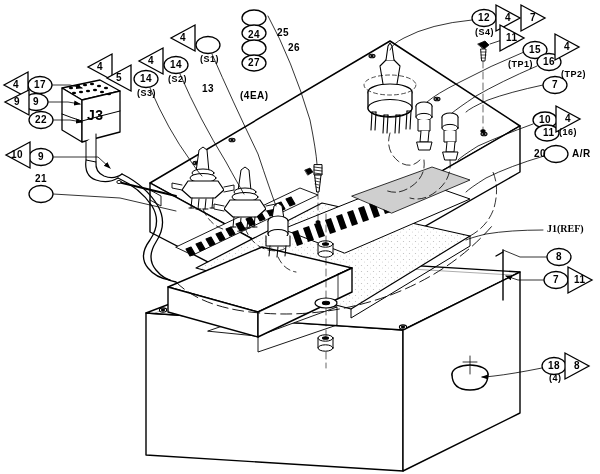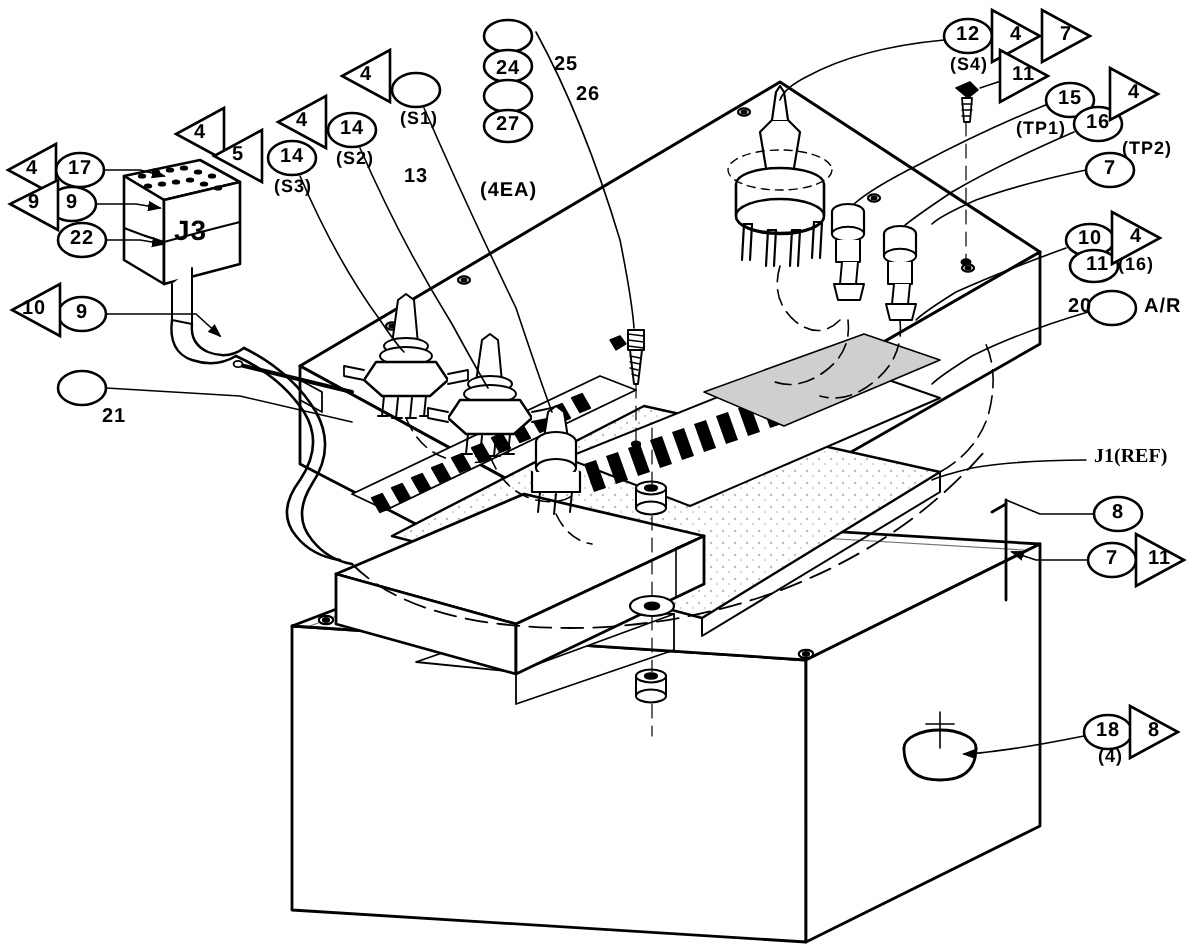--- a/index.html
+++ b/index.html
@@ -420,21 +420,21 @@
         <path d="M565,353 L565,379 L589,366 Z"></path>
       </g>
 
     </g>
   </svg>
 
   <div class="lbl balloon-txt" style="left:34px;top:80px;">17</div>
   <div class="lbl balloon-txt" style="left:35px;top:115px;text-align:right;">22</div>
   <div class="lbl balloon-txt" style="left:33px;top:97px;">9</div>
   <div class="lbl balloon-txt" style="left:38px;top:152px;">9</div>
-  <div class="lbl balloon-txt" style="left:35px;top:204px;margin-left:16px;">21</div>
+  <div class="lbl balloon-txt" style="left:35px;top:174px;">21</div>
   <div class="lbl balloon-txt" style="left:140px;top:74px;">14</div>
   <div class="lbl balloon-txt" style="left:170px;top:60px;">14</div>
   <div class="lbl balloon-txt" style="left:202px;top:40px;margin-top:44px;">13</div>
   <div class="lbl balloon-txt" style="left:248px;top:30px;">24</div>
   <div class="lbl balloon-txt" style="left:248px;top:28px;margin-left:29px;">25</div>
   <div class="lbl balloon-txt" style="left:248px;top:43px;margin-left:40px;">26</div>
   <div class="lbl balloon-txt" style="left:248px;top:58px;">27</div>
   <div class="lbl balloon-txt" style="left:478px;top:13px;">12</div>
   <div class="lbl balloon-txt" style="left:529px;top:45px;">15</div>
   <div class="lbl balloon-txt" style="left:543px;top:57px;">16</div>

